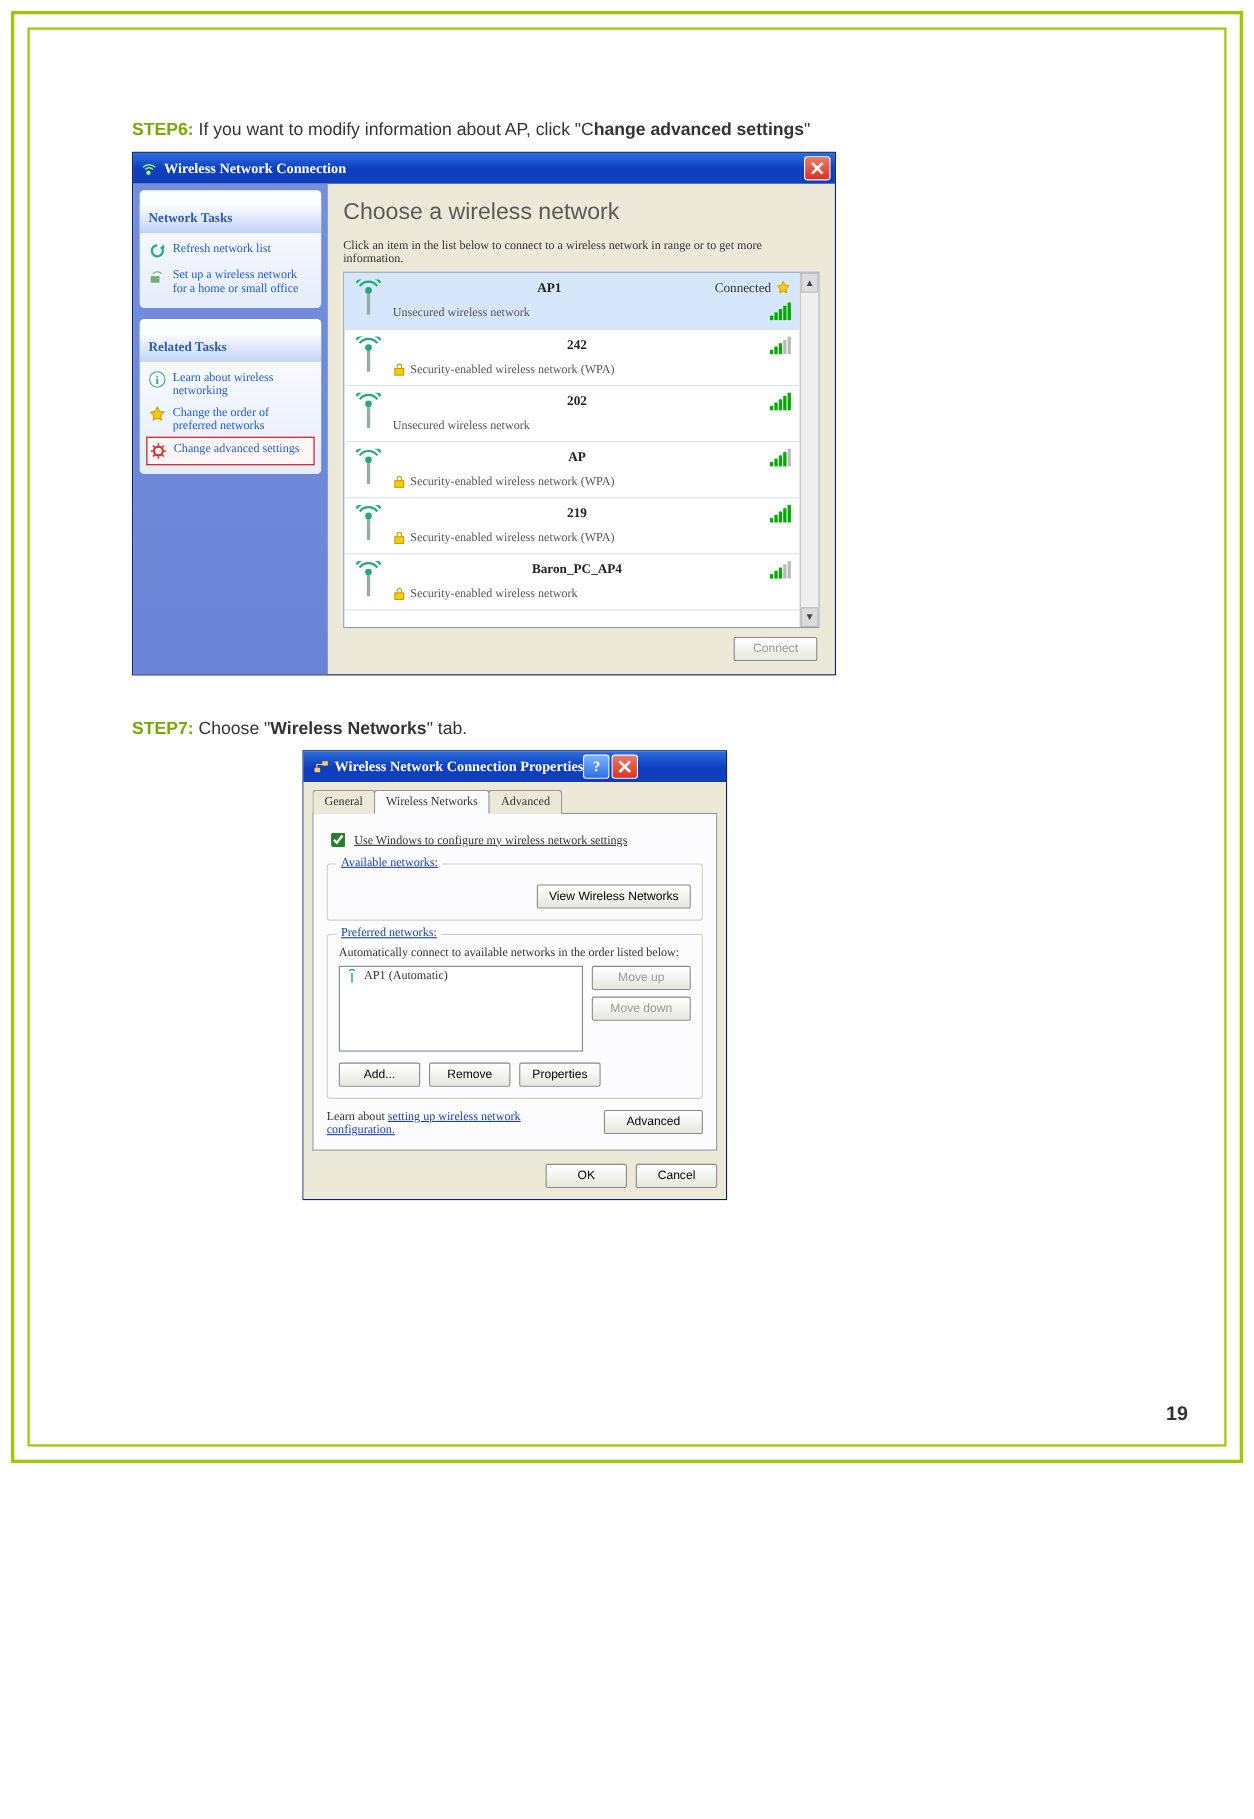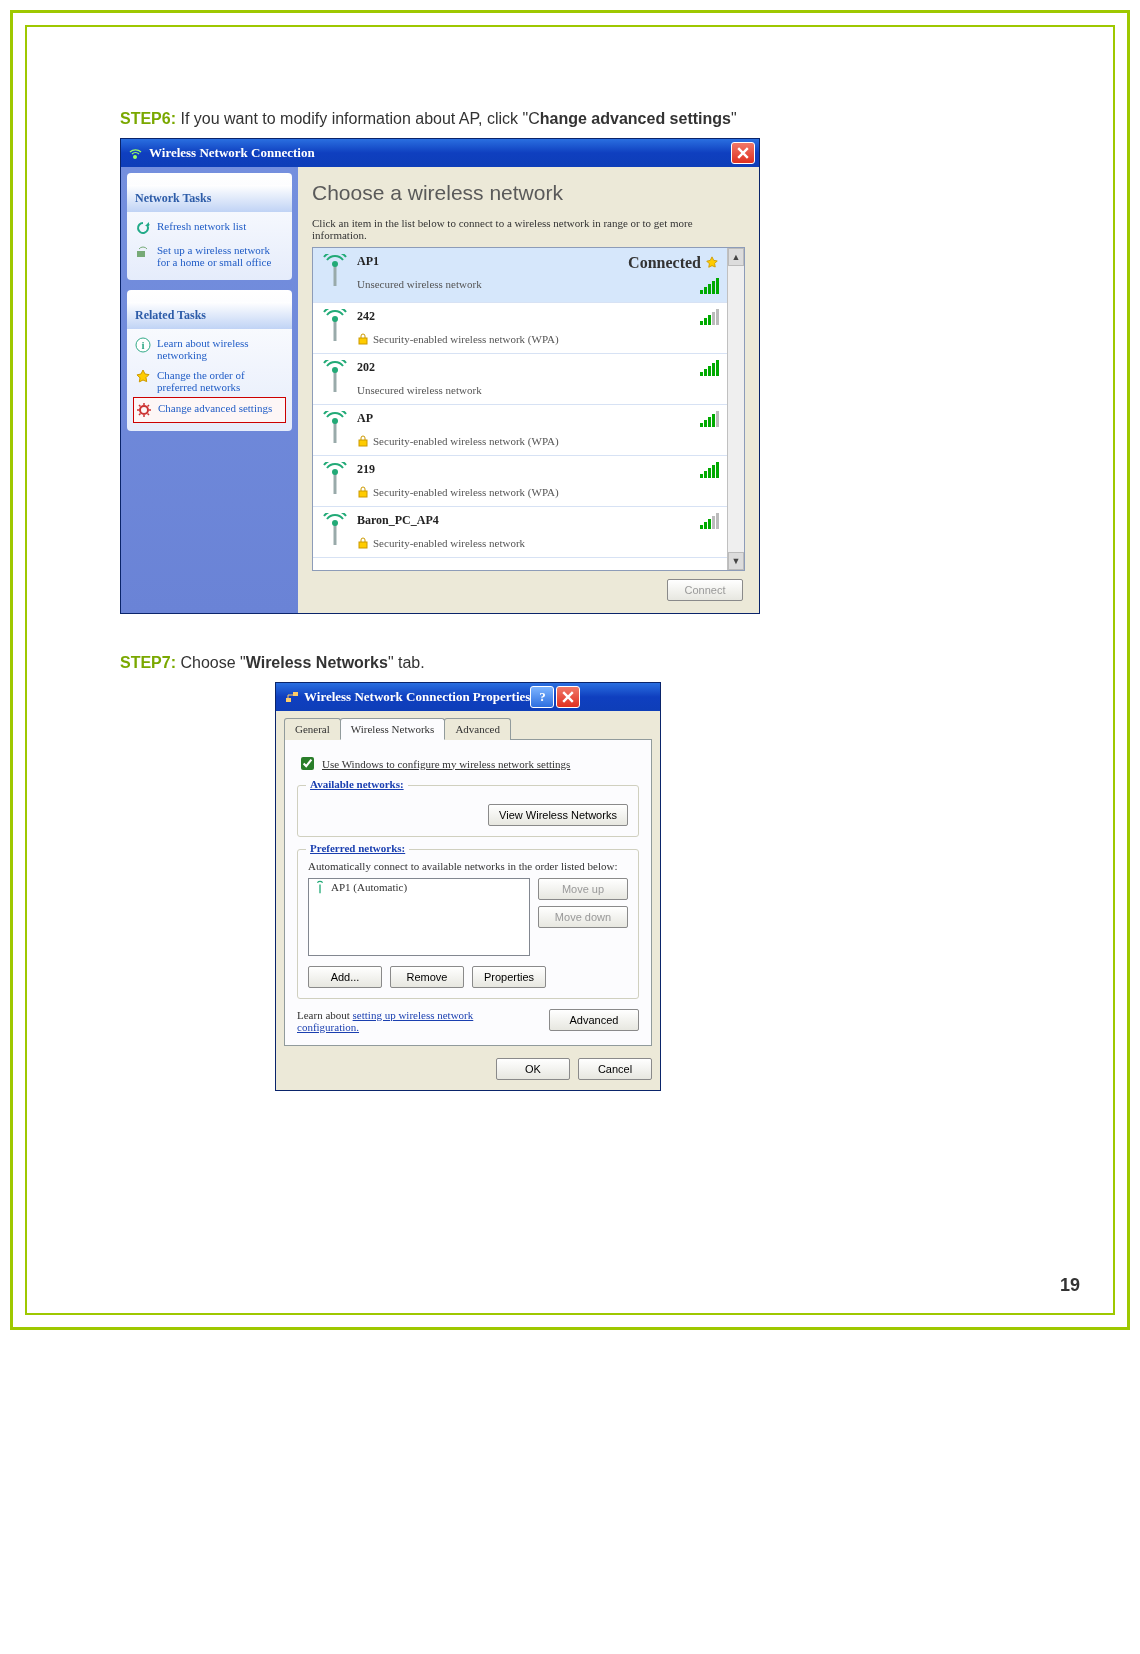--- a/index.html
+++ b/index.html
@@ -23,29 +23,29 @@
   .side-group { background: linear-gradient(to bottom,#fff,#e5ecfb); border-radius:4px; overflow:hidden; }
   .side-group-title { background: linear-gradient(to bottom,#fff,#c0d3f5); color:#2d5ca8; font-weight:bold; padding:6px 8px; font-size:12px;margin-top:12px; }
   .side-items { padding:4px 6px 8px; }
   .side-item { display:flex; gap:6px; align-items:flex-start; padding:4px 2px; color:#215dc6; cursor:pointer; }
   .side-item.hl { border:1px solid #c00; background:#fdf6f6; }
   .side-icon { width:16px; height:16px; flex-shrink:0; }
   .main { flex:1; padding:10px 14px 8px; }
   .main h2 { font-family: "Franklin Gothic Medium", Arial; font-weight:normal; font-size:21px; color:#5a5a5a; margin:4px 0 12px; }
   .main .sub { font-size:11px; color:#333; margin-bottom:6px; }
   .netlist { border:1px solid #8d9cb8; background:#fff; height:322px; display:flex; }
-  .netscroll { flex:1; overflow:hidden; }
+  .netscroll { flex:1; overflow:hidden;text-align:center; }
   .netrow { border-bottom:1px solid #d7e2f4; padding:6px 8px 8px; display:flex; gap:8px; align-items:flex-start; }
   .netrow.sel { background:#d6e7fb; }
   .ant-icon { width:28px; height:34px; flex-shrink:0; }
   .netinfo { flex:1; }
   .netname { font-weight:bold; color:#222; font-size:12px; }
   .netsub { font-size:11px; color:#555; margin-top:9px; display:flex; align-items:center; gap:4px; }
   .netright { display:flex; flex-direction:column; align-items:flex-end; gap:6px; }
-  .conn-text { font-weight:bold; font-size:16px; display:flex; align-items:center; gap:4px; }
+  .conn-text { font-weight:normal; font-size:12px; display:flex; align-items:center; gap:4px; }
   .sigbars { display:flex; gap:1px; align-items:flex-end; height:16px; }
   .sigbars span { width:3px; background:#0a0; }
   .sigbars .b1{height:4px}.sigbars .b2{height:7px}.sigbars .b3{height:10px}.sigbars .b4{height:13px}.sigbars .b5{height:16px}
   .sigbars.s4 .b5{background:#bbb;}
   .sigbars.s3 .b4,.sigbars.s3 .b5{background:#bbb;}
   .sb { width:16px; background:#efefef; border-left:1px solid #c0c0c0; display:flex; flex-direction:column; }
   .sb span{ height:16px; background:#dcdcdc; border:1px solid #bbb; display:flex; align-items:center; justify-content:center; font-size:9px; color:#444;}
   .sb .track{flex:1;}
   .btnrow { display:flex; justify-content:flex-end; padding:8px 2px 4px; }
   .btn { min-width:76px; height:22px; border:1px solid #8a8a8a; background:linear-gradient(#fff,#e7e7e0); font-size:11px; color:#999; border-radius:2px; padding:0 10px; }
@@ -57,21 +57,21 @@
   .help-btn{ width:22px; height:20px; background: linear-gradient(to bottom,#7cb4ff,#2d6fe0); border:1px solid #fff; border-radius:3px; color:#fff; font-weight:bold; display:flex; align-items:center; justify-content:center; margin-right:2px;}
   .win2-body { background:#ece9d8; padding:6px 8px 10px; }
   .tabs { display:flex; border-bottom:1px solid #919b9c; }
   .tab { padding:4px 10px; border:1px solid #919b9c; border-bottom:none; background:#ece9d8; font-size:11px; border-top-left-radius:3px;border-top-right-radius:3px; margin-right:-1px; position:relative; top:1px;}
   .tab.act { background:#fcfcfe; border-bottom:1px solid #fcfcfe; z-index:2; }
   .tabpage { border:1px solid #919b9c; border-top:none; background:#fcfcfe; padding:14px 12px 12px; }
   .chk { display:flex; align-items:center; gap:5px; font-size:11px; }
   .chk input { accent-color:#2a7e2a; }
   .u { text-decoration: underline; }
   .grp { border:1px solid #d0d0bf; border-radius:3px; padding:10px; margin-top:12px; position:relative; }
-  .grp-title { position:absolute; top:-8px; left:8px; background:#fcfcfe; padding:0 4px; color:#1a3fb0; font-size:11px;font-weight:bold; }
+  .grp-title { position:absolute; top:-8px; left:8px; background:#fcfcfe; padding:0 4px; color:#1a3fb0; font-size:11px; }
   .r-btns { display:flex; justify-content:flex-end; gap:6px; margin-top:8px; }
   .sbtn { min-width:90px; height:22px; border:1px solid #8a8a8a; background:linear-gradient(#fff,#e7e7e0); font-size:11px; border-radius:2px; }
   .sbtn.dis { color:#999; }
   .pref-list { border:1px solid #828790; height:76px; background:#fff; padding:0; font-size:11px; }
   .pref-item { display:flex; align-items:center; gap:4px; padding:1px 4px; }
   .learn { font-size:11px; margin-top:10px; display:flex; justify-content:flex-start; align-items:flex-start; gap:28px; }
   .link { color:#1a3fb0; text-decoration:underline; cursor:pointer; }
   .okrow { display:flex; justify-content:flex-end; gap:8px; margin-top:12px; }
 </style>
 </head>

